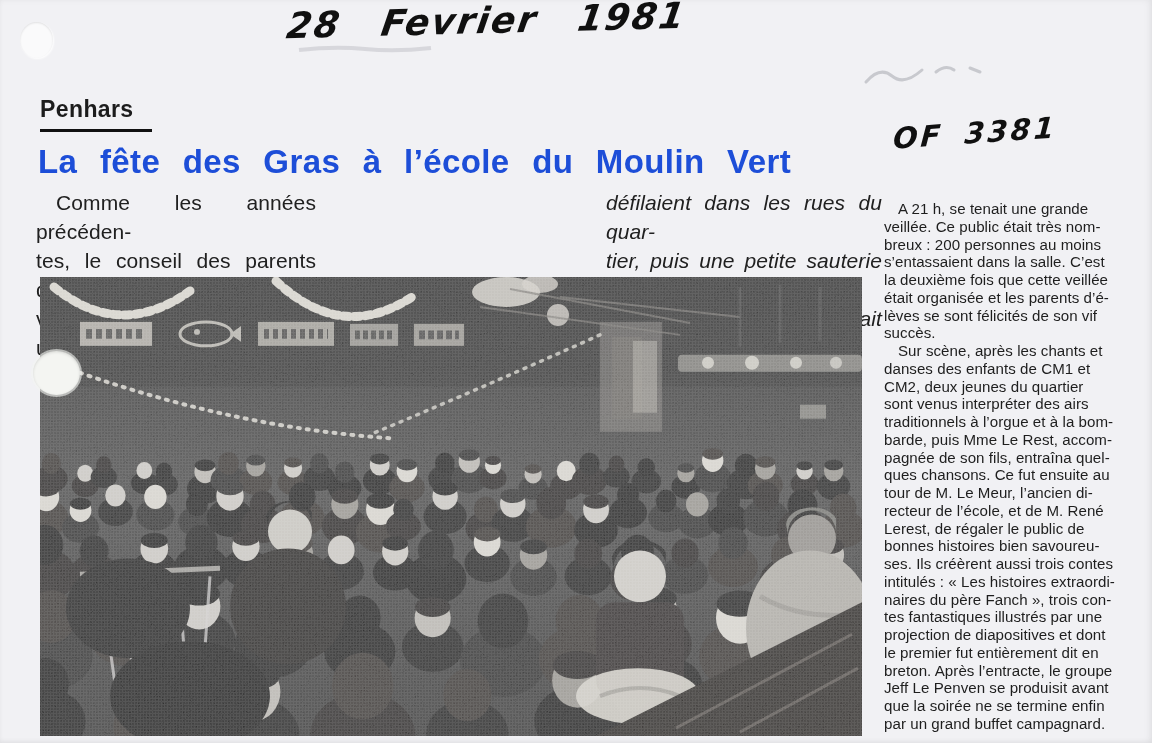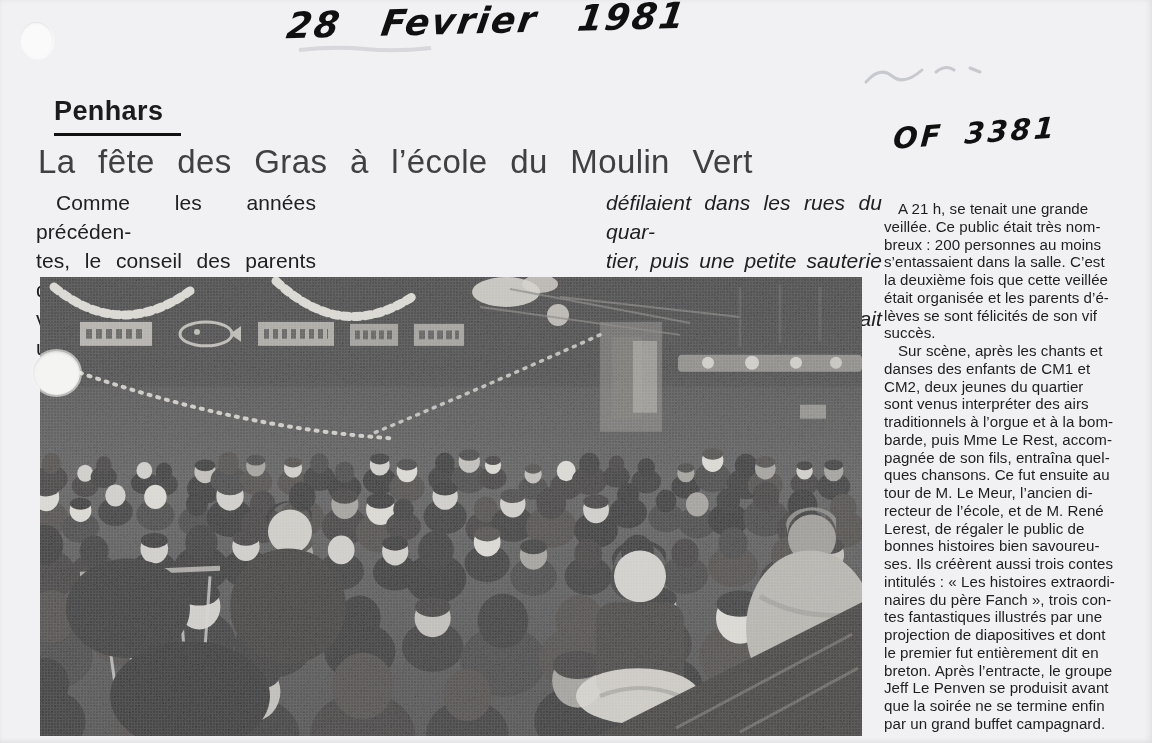--- a/index.html
+++ b/index.html
@@ -19,26 +19,26 @@
     letter-spacing:2px;word-spacing:26px;
     transform:rotate(-1.5deg) skewX(-10deg);
   }
   .hand-ref{
     position:absolute;left:893px;top:116px;font-size:29px;
     letter-spacing:3px;word-spacing:8px;
     transform:rotate(-4deg) skewX(-8deg);
   }
   
   .section-label{
-    position:absolute;left:40px;top:96px;font-size:27px;font-weight:700;
-    letter-spacing:.4px;padding:0 18px 6px 0;border-bottom:3px solid #111;margin-left:14px;
+    position:absolute;left:40px;top:96px;font-size:23px;font-weight:700;
+    letter-spacing:.4px;padding:0 18px 6px 0;border-bottom:3px solid #111;
   }
   .headline{
     position:absolute;left:38px;top:143px;margin:0;width:880px;
-    font-size:33px;font-weight:400;letter-spacing:.4px;word-spacing:13px;color:#404040;
+    font-size:33px;font-weight:700;letter-spacing:.4px;word-spacing:13px;color:#1d4ed8;
   }
   
   .col{
     position:absolute;top:188px;width:280px;
     font-size:21px;line-height:29px;letter-spacing:.1px;word-spacing:1.2px;
     white-space:pre-line;text-align:justify;color:#202020;
   }
   .col-1{left:36px;text-indent:20px;}
   .col-2{left:321px;}
   .col-3{left:606px;width:276px;font-style:italic;}

